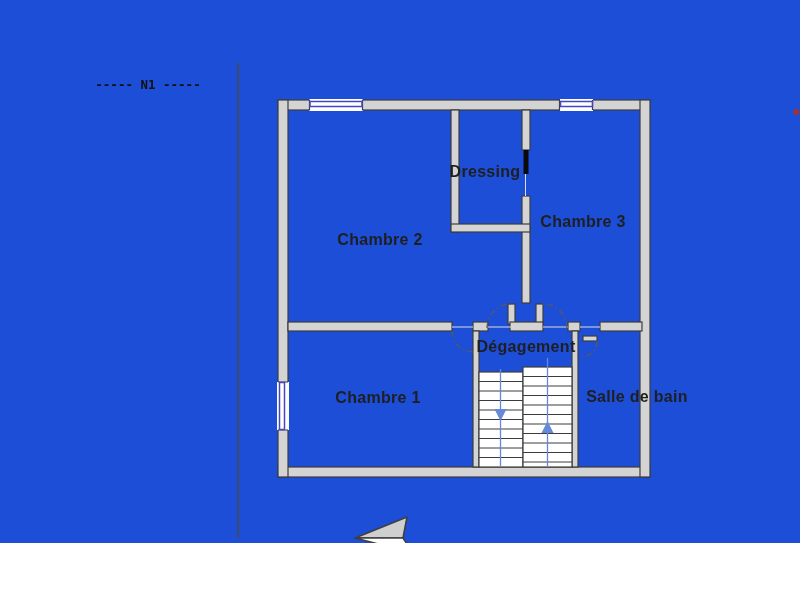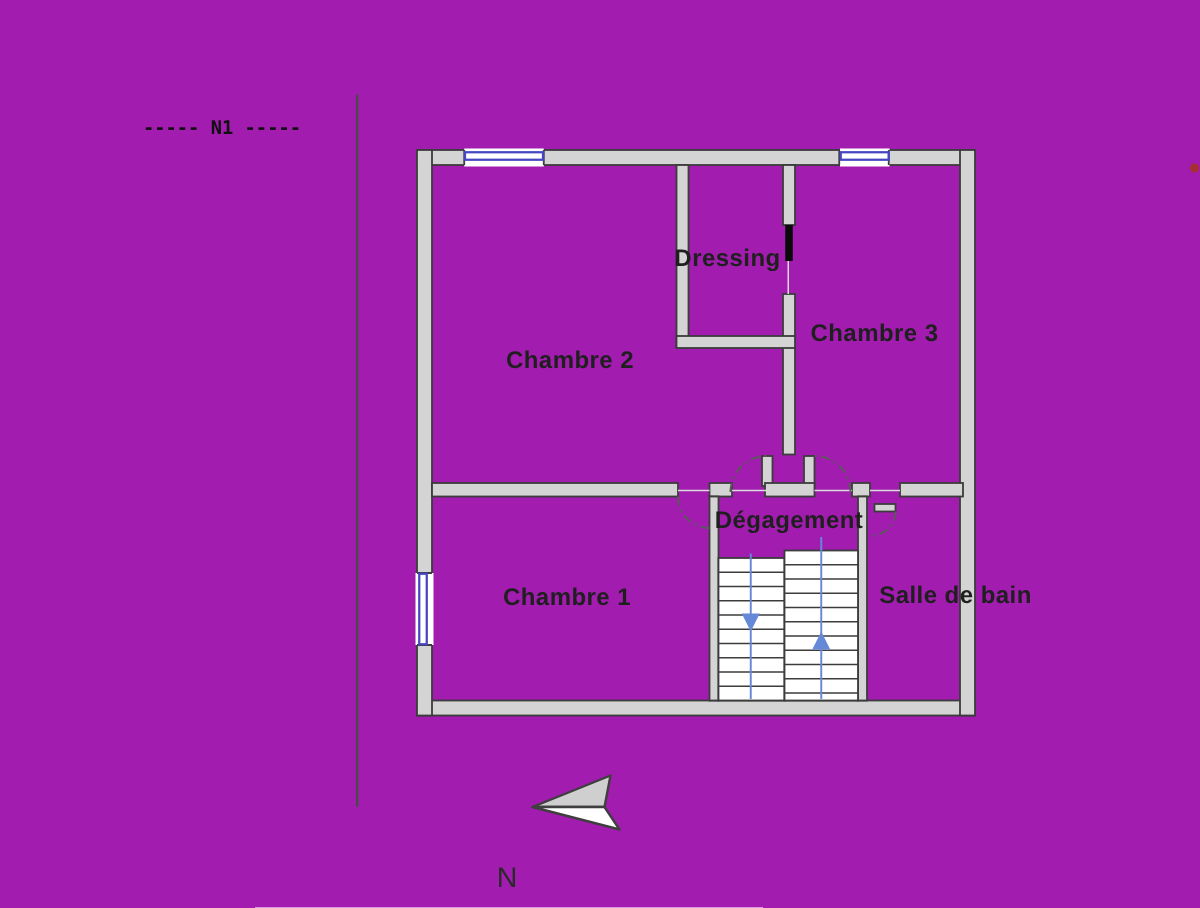--- a/index.html
+++ b/index.html
@@ -1,16 +1,16 @@
 <!DOCTYPE html>
 <html><head>
 <meta charset="utf-8">
 <style>
   html,body{margin:0;padding:0;background:#ffffff;}
-  .stage{position:relative;width:800px;height:605px;background:#a21caf;overflow:hidden;
+  .stage{position:relative;width:800px;height:543px;background:#1d4ed8;overflow:hidden;
          font-family:"Liberation Sans",sans-serif;}
   svg{display:block;}
   
   .w{stroke:#3c3c3c;stroke-width:1.2;}
   .mask{fill:#ffffff;stroke:none;}
   .jamb{stroke:#3c3c3c;stroke-width:1.2;fill:none;}
   .wb{fill:none;stroke-width:1.5;}
   
   .frame{fill:#ffffff;stroke:#3c3c3c;stroke-width:1.2;}
   .steps{fill:none;stroke:#3c3c3c;stroke-width:1;}

